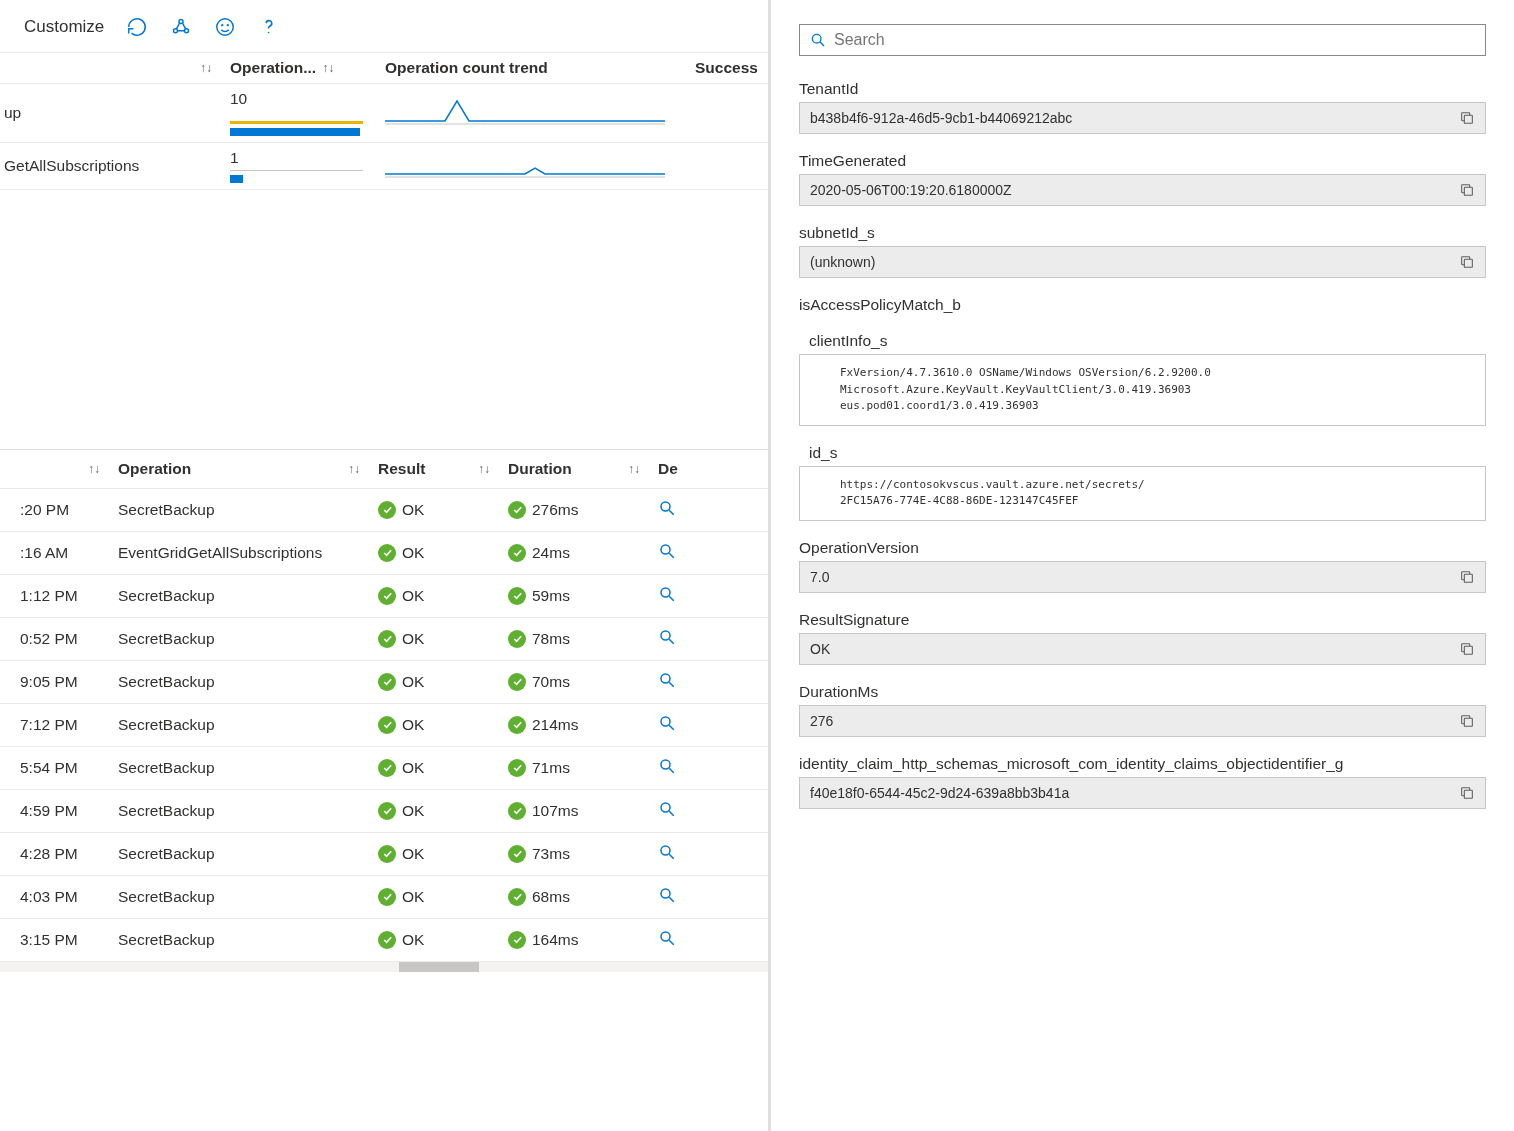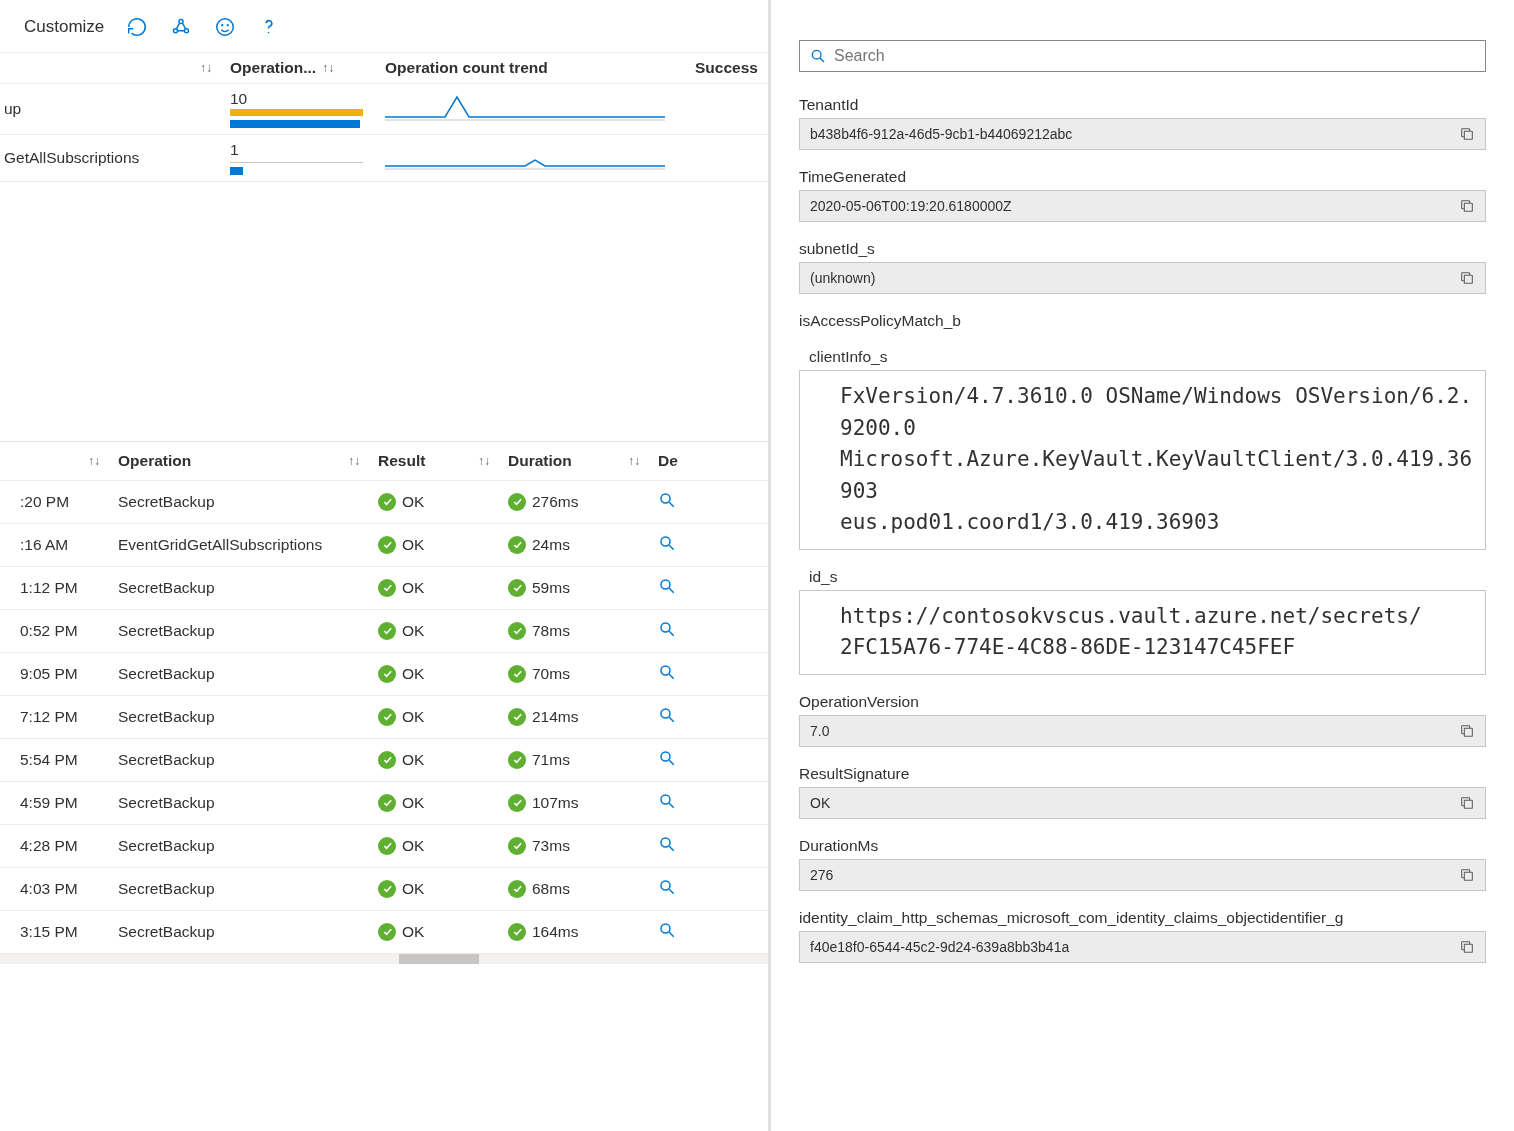--- a/index.html
+++ b/index.html
@@ -107,21 +107,20 @@
     width: 80px;
     height: 10px;
     background: #c8c6c4;
   }
 
   
   .right-pane {
     flex: 1;
     padding: 24px 28px 40px 28px;
     overflow-y: auto;
-    margin-top: 16px;
   }
   .search-wrap {
     border: 1px solid #8a8886;
     padding: 6px 10px;
     display: flex;
     align-items: center;
     gap: 8px;
     margin-bottom: 24px;
     font-size: 16px;
     color: #605e5c;
@@ -149,21 +148,21 @@
     justify-content: space-between;
     font-size: 14px;
     color: #323130;
   }
   .field-box .copy-icon { color: #605e5c; cursor: pointer; display:inline-flex;}
   .field-plain {
     border: 1px solid #c8c6c4;
     background: #fff;
     padding: 10px 12px 10px 40px;
     font-family: "Consolas", monospace;
-    font-size: 21px;
+    font-size: 11px;
     line-height: 1.5;
     white-space: pre-wrap;
     word-break: break-all;
   }
   .field-plain.link { color: #323130; }
   .field.indent .field-label { margin-left: 10px; }
 </style>
 </head>
 <body>
 
@@ -214,21 +213,21 @@
     </div>
     <div class="cell">
       <span>Success</span>
     </div>
   </div>
 
   <div id="summary-rows">
       <div class="summary-row">
     <div class="name">up</div>
     <div class="count-cell">
-      <div style="border-bottom:7px solid #eab308;padding-bottom:1px;">10</div>
+      <div style="border-bottom:3px solid #eab308;padding-bottom:13px;">10</div>
       <div class="bar-track">
             <div class="bar-fill" style="width:100%;"></div>
           </div>
     </div>
     <div><svg class="spark" viewBox="0 0 280 28">
             <path d="M0 24 L60 24 L72 4 L84 24 L280 24" fill="none" stroke="#0078d4" stroke-width="1.5"></path>
             <line x1="0" y1="27" x2="280" y2="27" stroke="#c8c6c4"></line>
           </svg></div>
     <div></div>
       </div>

